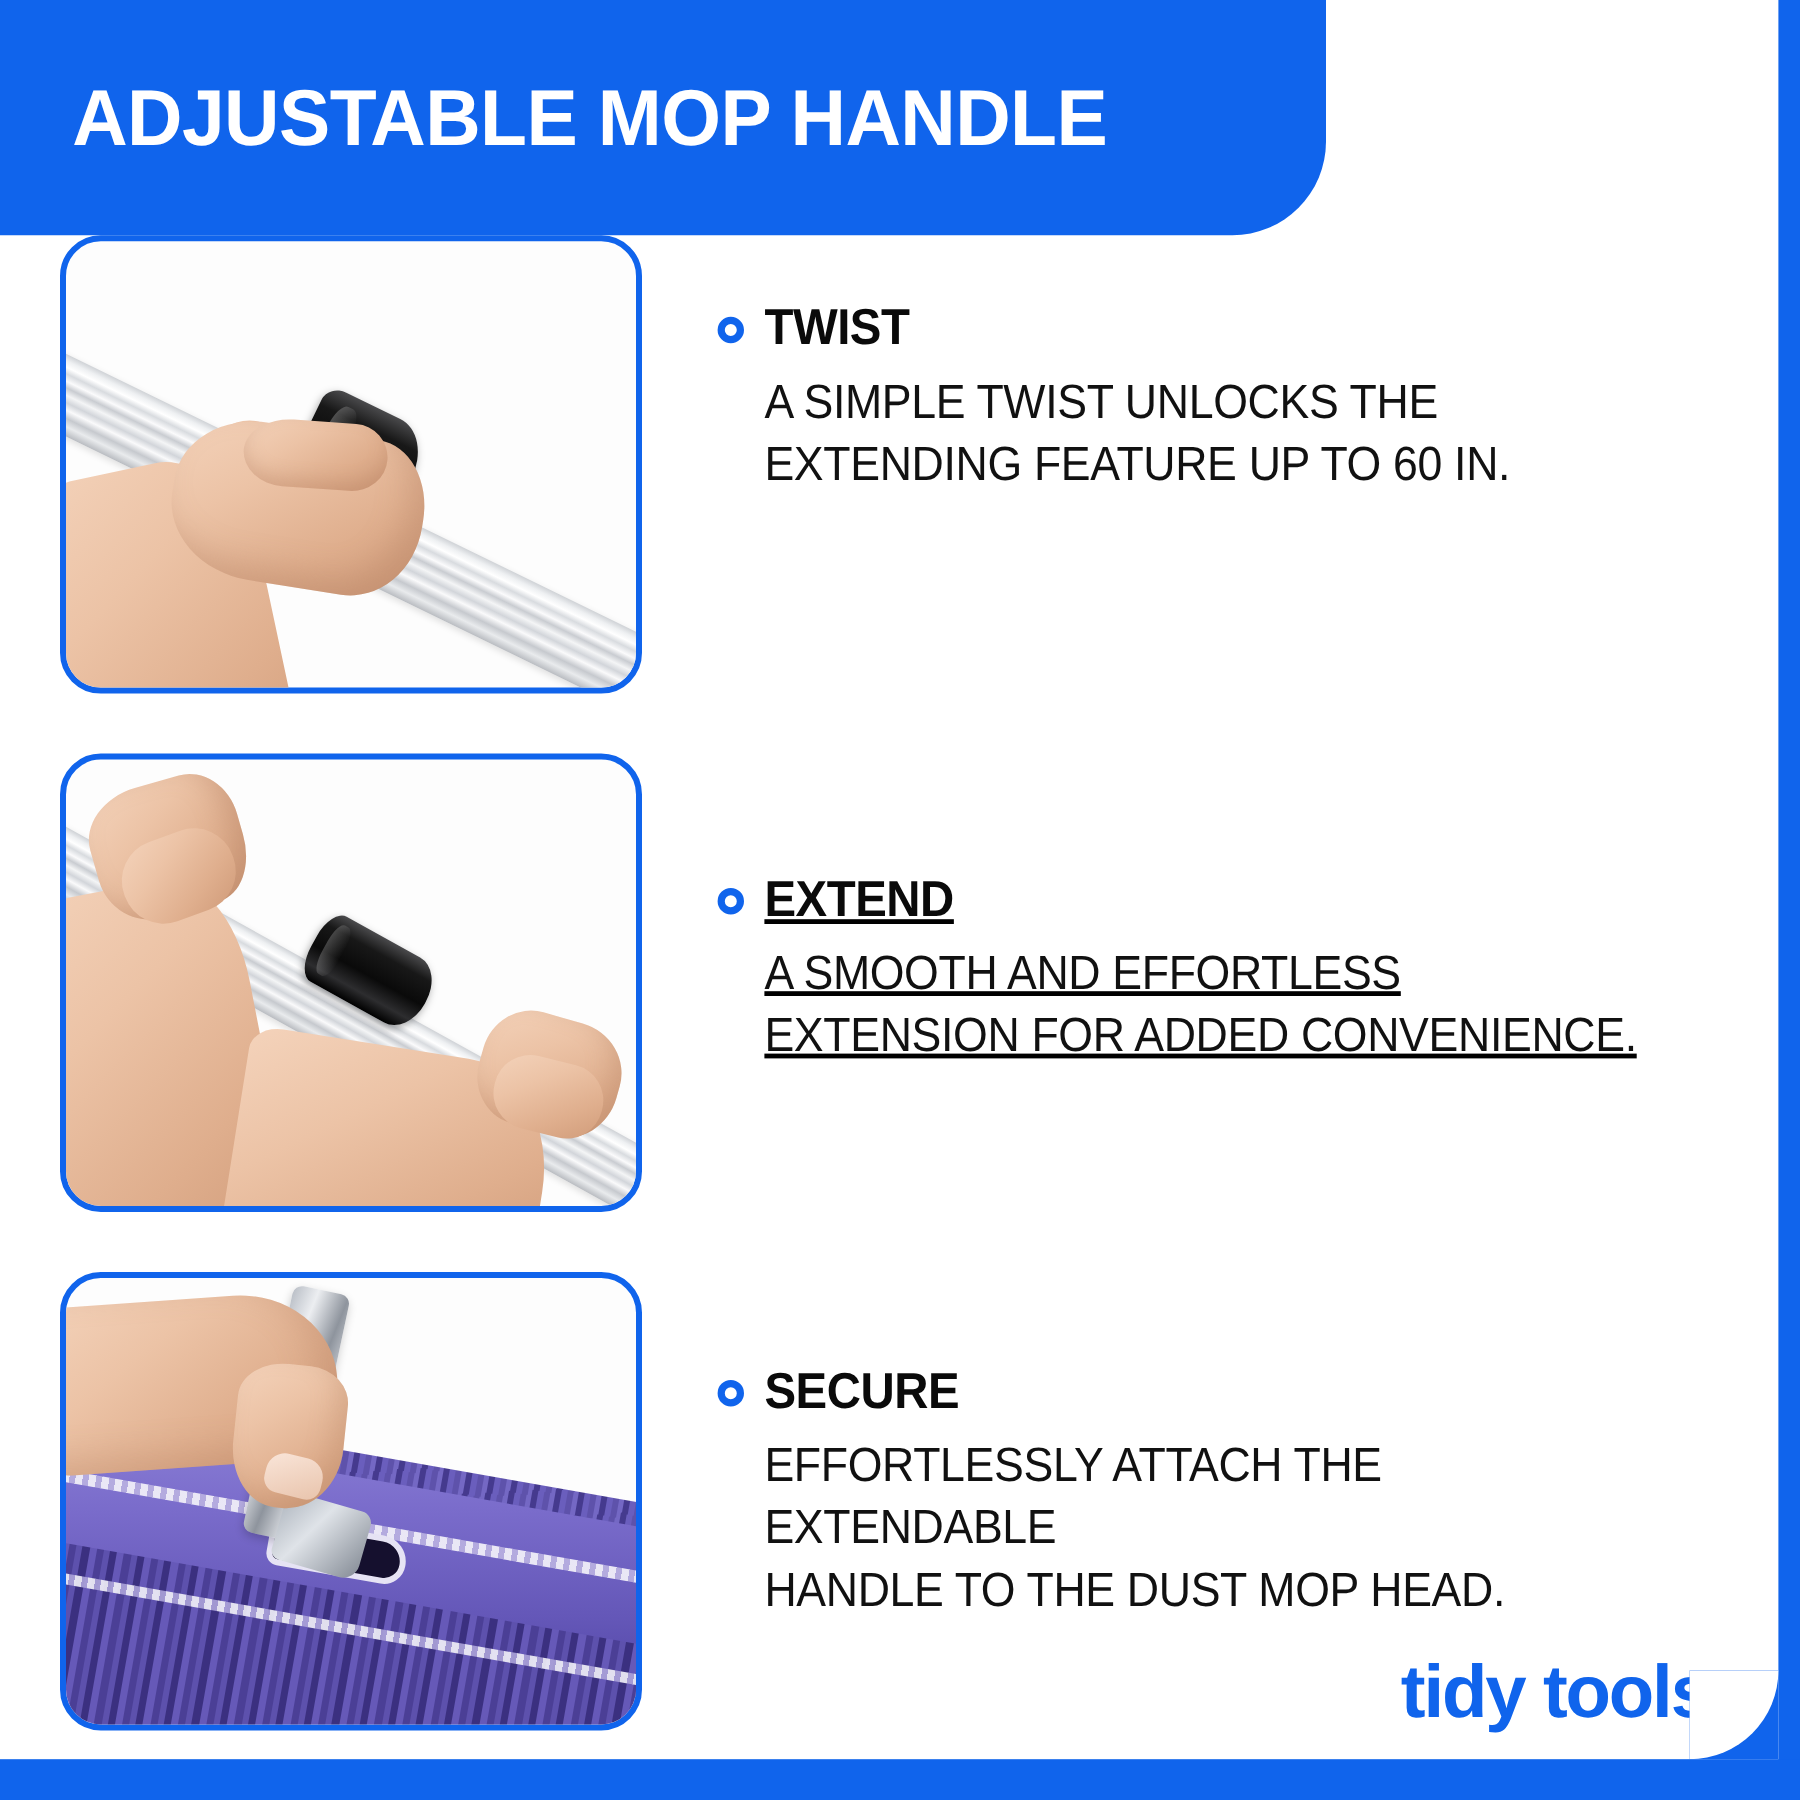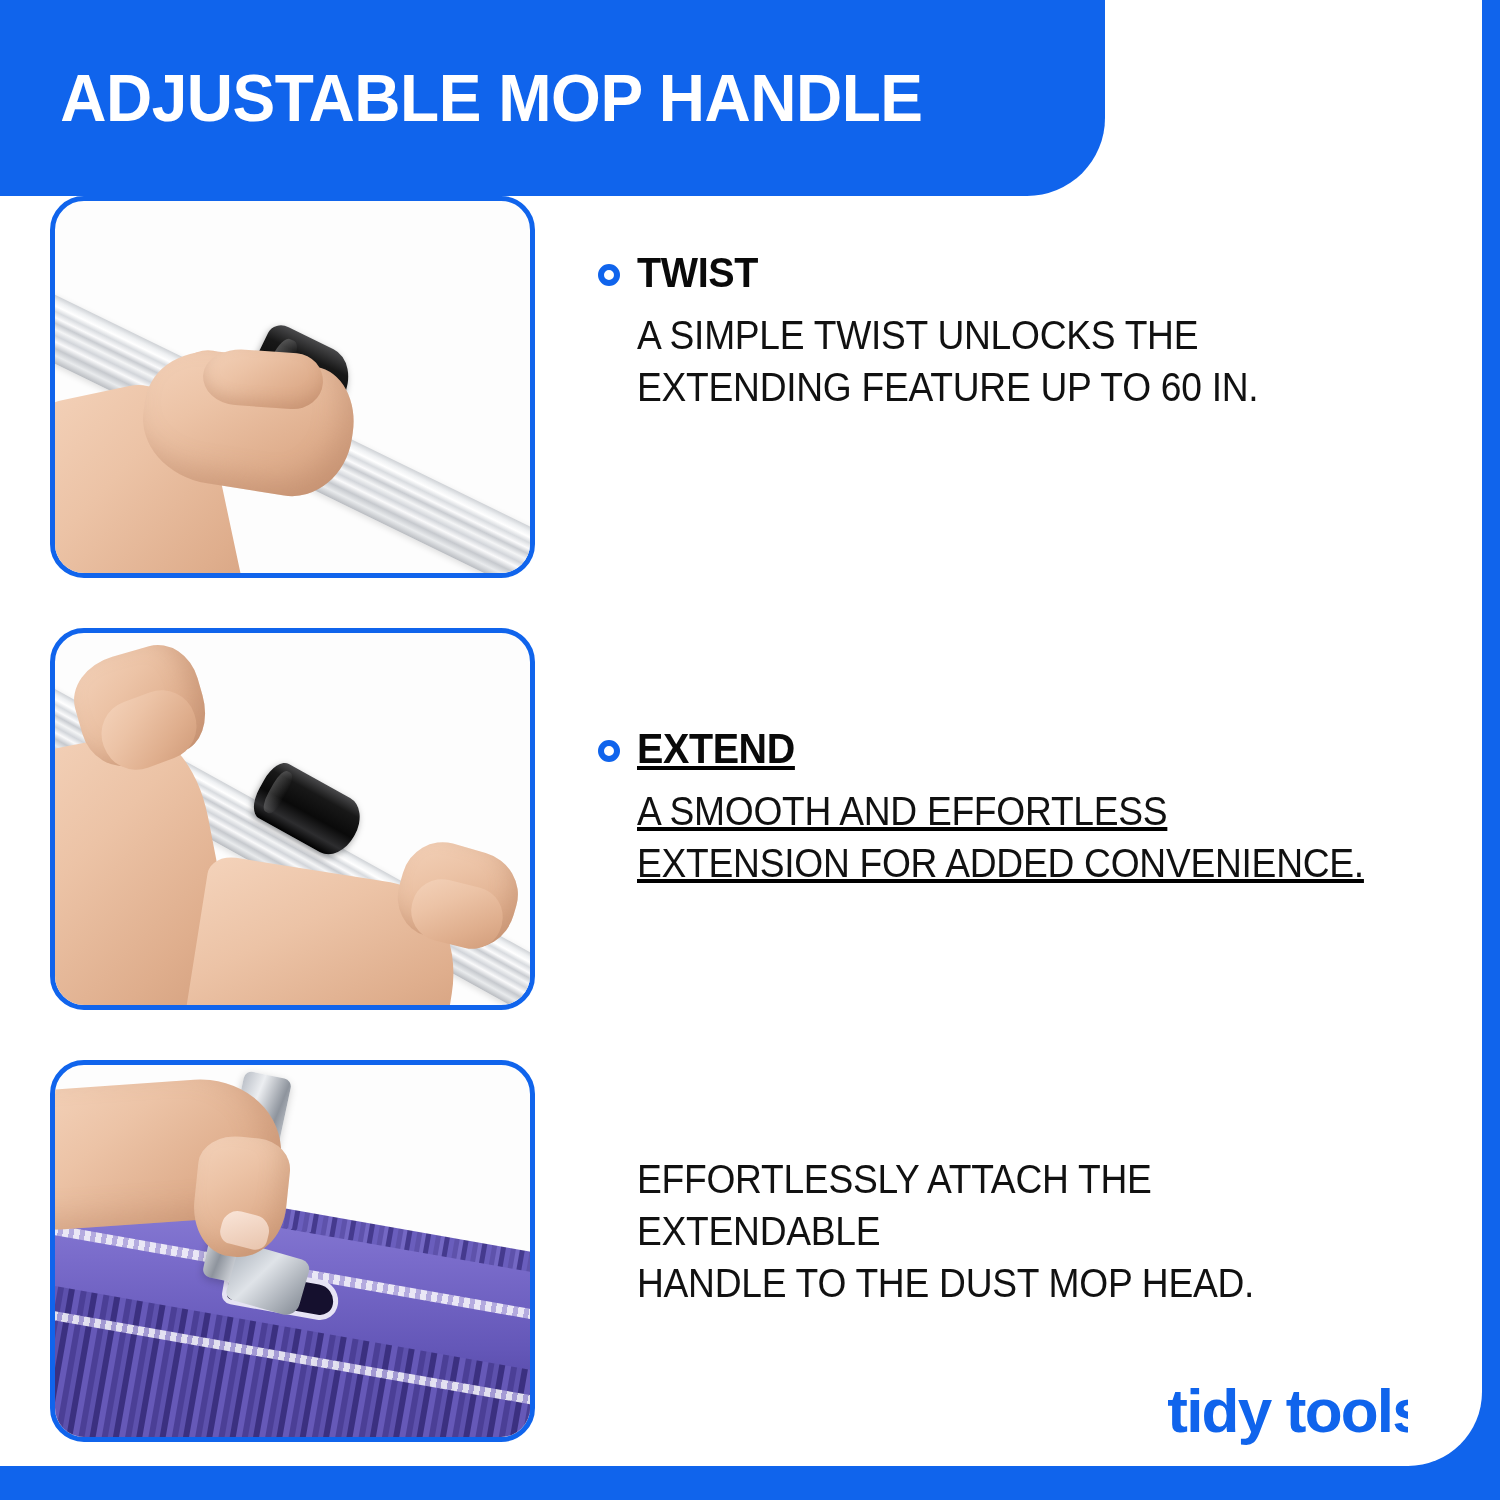--- a/index.html
+++ b/index.html
@@ -492,20 +492,24 @@
         <div class="p3-frame"></div>
         <div class="p3-frame-tip"></div>
         <div class="p3-rivet"></div>
         <div class="skin p3-hand"></div>
         <div class="skin p3-fingers"></div>
         <div class="p3-thumbnail"></div>
       </div>
     </div>
 
     <div class="text-col">
+      <div class="head-row">
+        <span class="bullet-ring"></span>
+        <span class="step-title">SECURE</span>
+      </div>
       <div class="step-desc">EFFORTLESSLY ATTACH THE EXTENDABLE
 HANDLE TO THE DUST MOP HEAD.</div>
     </div>
   </div>
 
   <div class="logo"><span>tidy tools</span><span class="tm">•</span></div>
 
   <div class="frame-right"></div>
   <div class="frame-corner-notch"></div>
   <div class="frame-bottom"></div>

